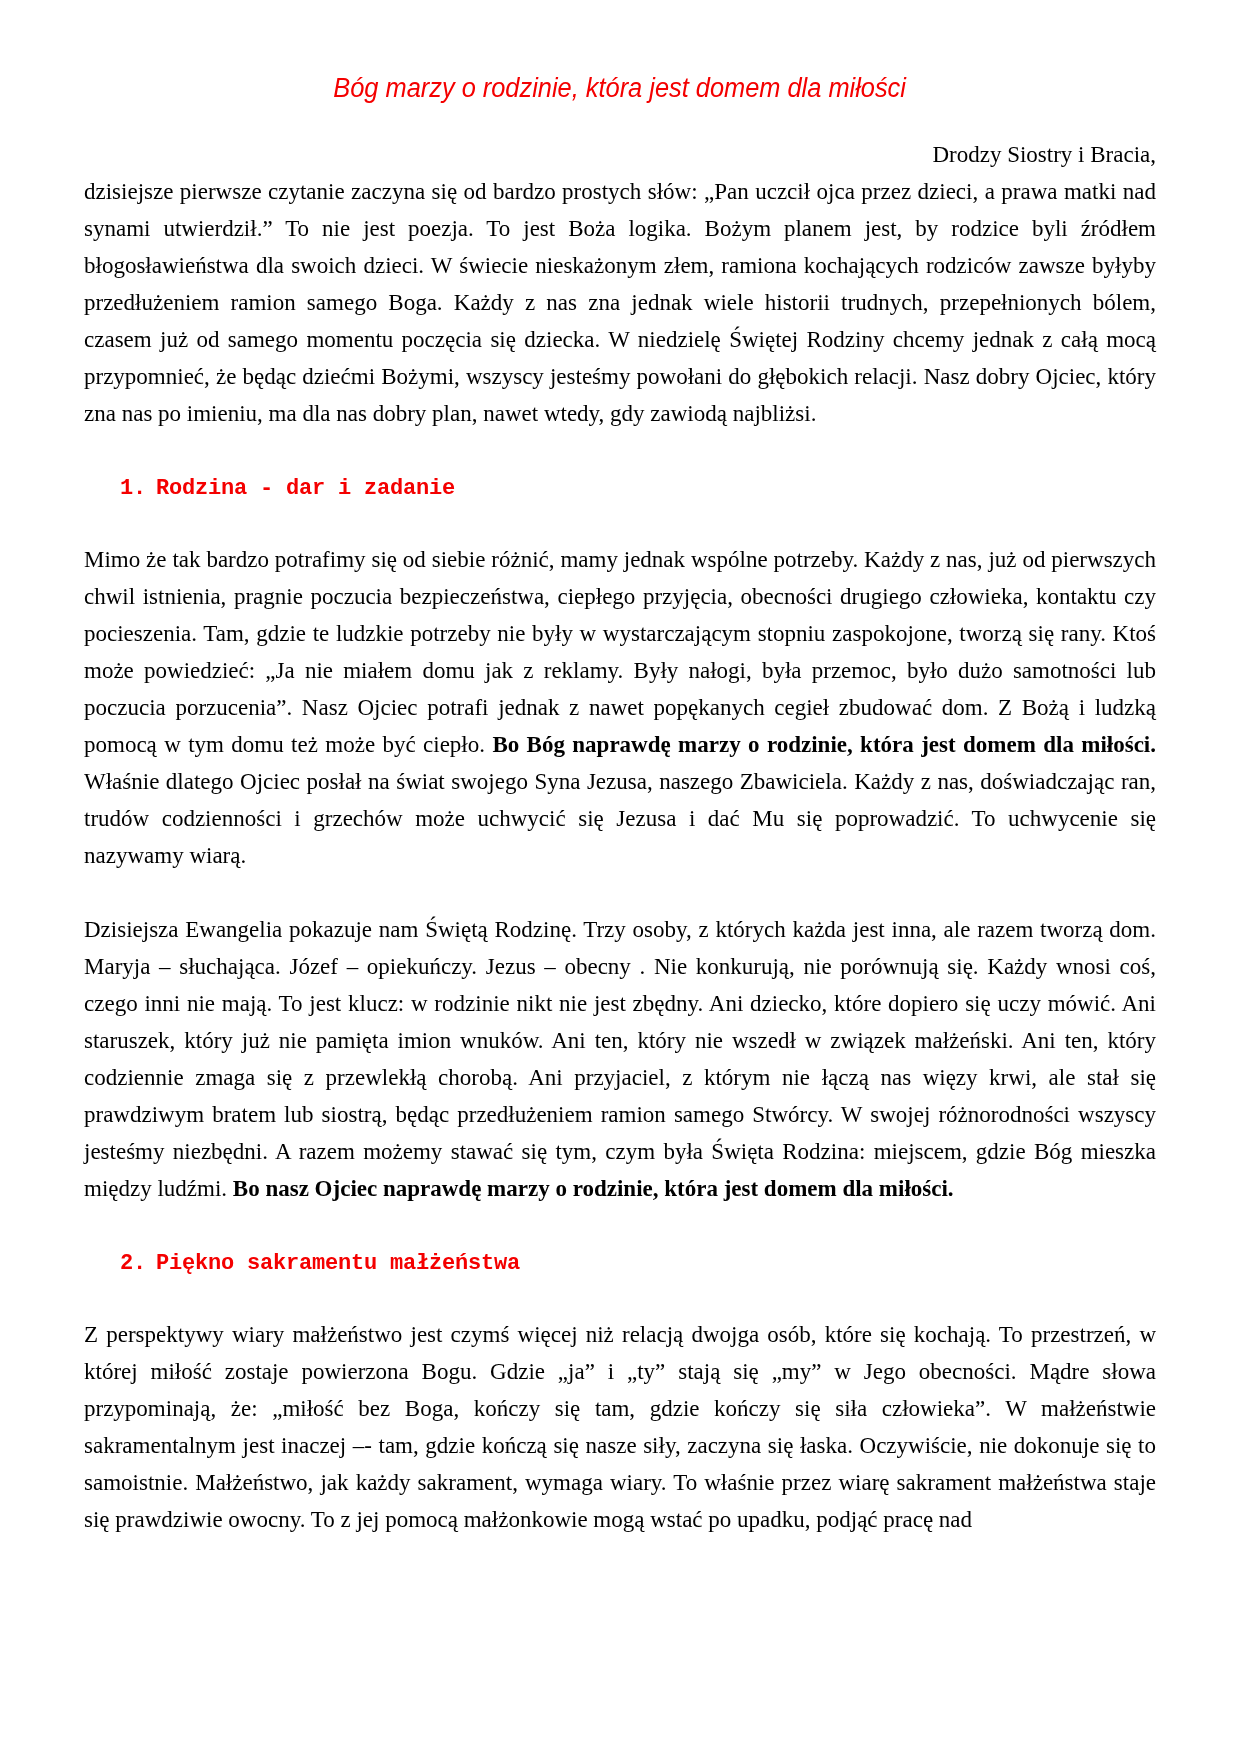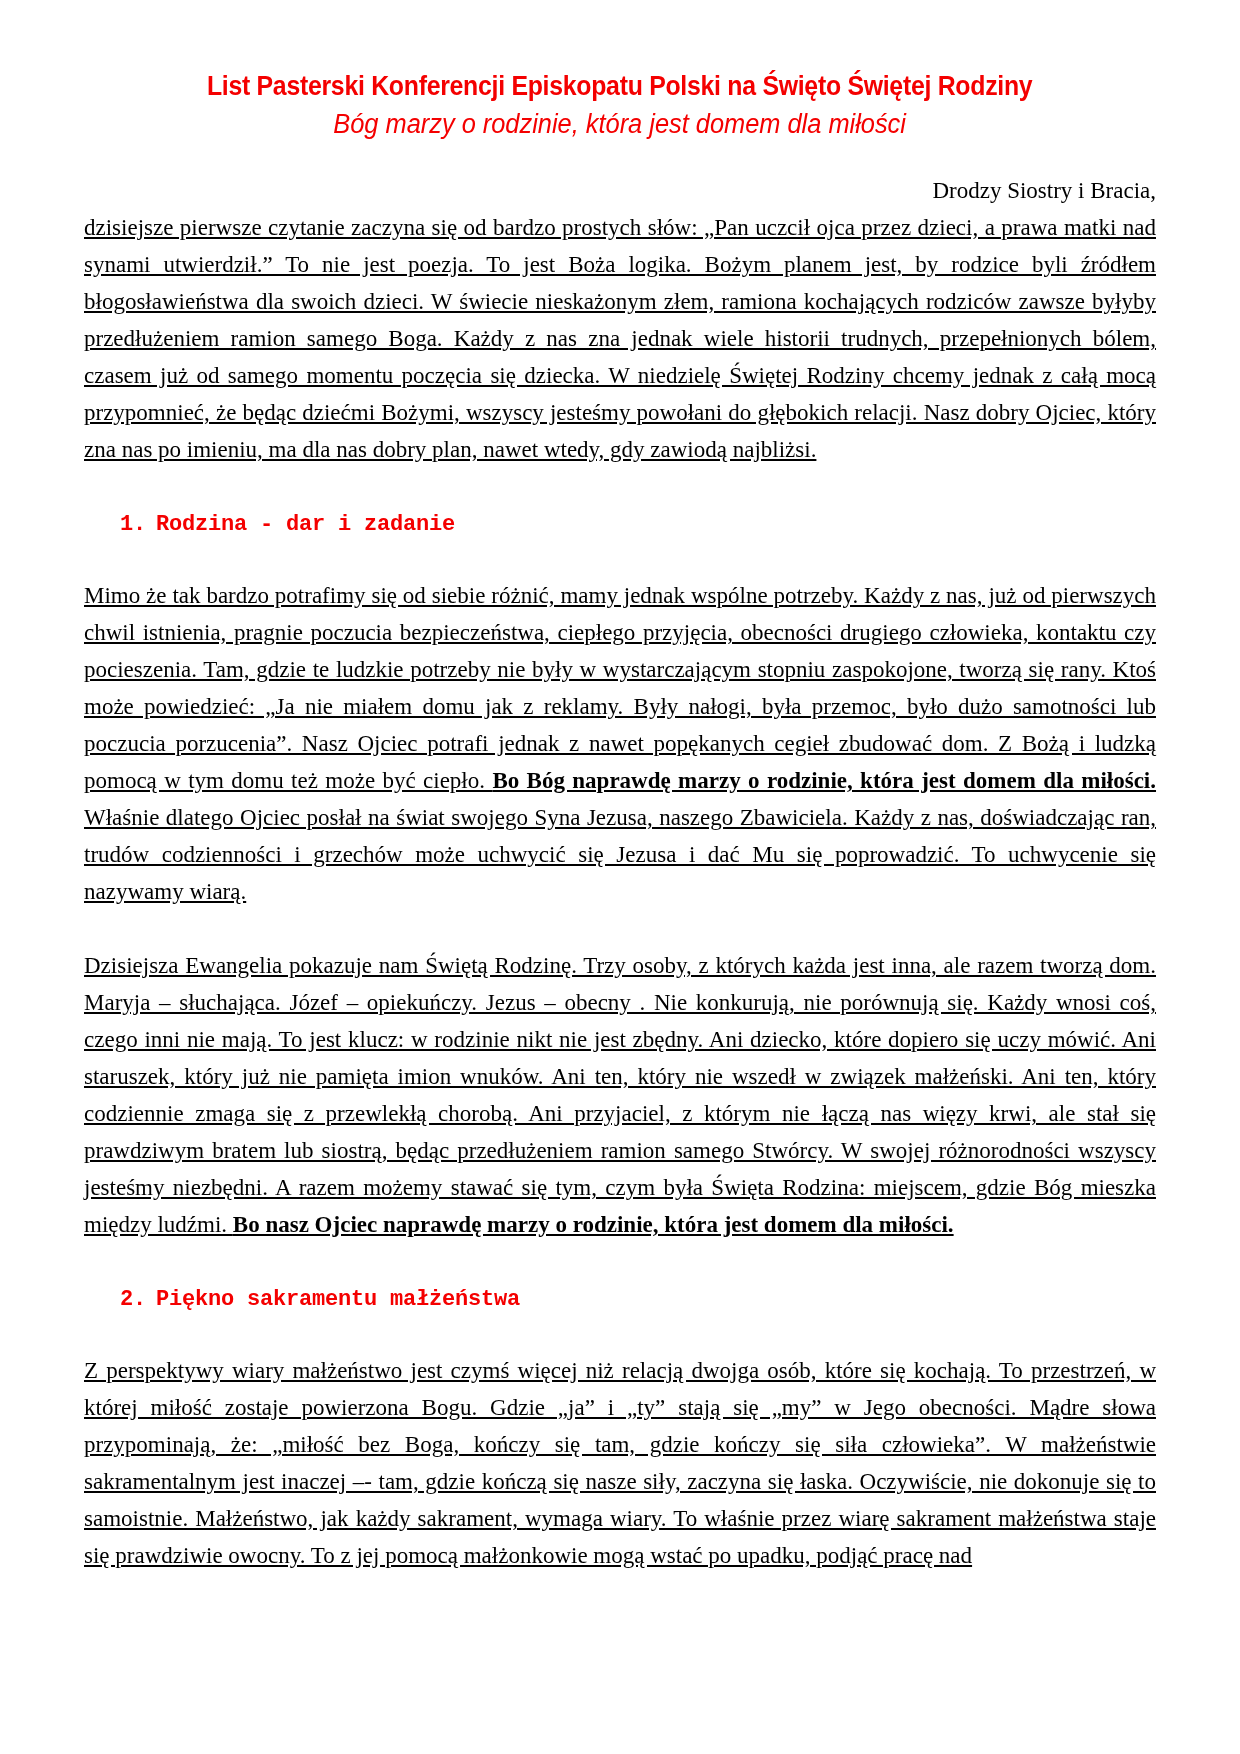--- a/index.html
+++ b/index.html
@@ -53,21 +53,20 @@
     margin-top: 30px;
     font-size: 23px;
     line-height: 37px;
   }
   .salutation {
     text-align: right;
   }
   p.para {
     text-align: justify;
     margin: 0 0 37px 0;
-    text-decoration: underline;
   }
   p.para span.b { font-weight: 700; }
   .heading {
     font-family: Liberation Mono, monospace;
     font-weight: 700;
     font-size: 22px;
     line-height: 37px;
     color: var(--accent);
     margin: 38px 0 34px 0;
     padding-left: 36px;
@@ -75,23 +74,20 @@
   }
   .heading .hnum {
     display: inline-block;
     width: 36px;
   }
 </style>
 </head>
 <body>
 
 <div class="page">
-  <div class="title">
-    <span class="squeeze">List Pasterski Konferencji Episkopatu Polski na Święto Świętej Rodziny</span>
-  </div>
   <div class="subtitle">
     <span class="squeeze">Bóg marzy o rodzinie, która jest domem dla miłości</span>
   </div>
   <div class="doc-body">
       <div class="salutation">Drodzy Siostry i Bracia,</div>
       <p class="para"><span>dzisiejsze pierwsze czytanie zaczyna się od bardzo prostych słów: „Pan uczcił ojca przez dzieci, a prawa matki nad synami utwierdził.” To nie jest poezja. To jest Boża logika. Bożym planem jest, by rodzice byli źródłem błogosławieństwa dla swoich dzieci. W świecie nieskażonym złem, ramiona kochających rodziców zawsze byłyby przedłużeniem ramion samego Boga. Każdy z nas zna jednak wiele historii trudnych, przepełnionych bólem, czasem już od samego momentu poczęcia się dziecka. W niedzielę Świętej Rodziny chcemy jednak z całą mocą przypomnieć, że będąc dziećmi Bożymi, wszyscy jesteśmy powołani do głębokich relacji. Nasz dobry Ojciec, który zna nas po imieniu, ma dla nas dobry plan, nawet wtedy, gdy zawiodą najbliżsi.</span></p>
       <div class="heading"><span class="hnum">1.</span><span class="htext">Rodzina - dar i zadanie</span></div>
       <p class="para"><span>Mimo że tak bardzo potrafimy się od siebie różnić, mamy jednak wspólne potrzeby. Każdy z nas, już od pierwszych chwil istnienia, pragnie poczucia bezpieczeństwa, ciepłego przyjęcia, obecności drugiego człowieka, kontaktu czy pocieszenia. Tam, gdzie te ludzkie potrzeby nie były w wystarczającym stopniu zaspokojone, tworzą się rany. Ktoś może powiedzieć: „Ja nie miałem domu jak z reklamy. Były nałogi, była przemoc, było dużo samotności lub poczucia porzucenia”. Nasz Ojciec potrafi jednak z nawet popękanych cegieł zbudować dom. Z Bożą i ludzką pomocą w tym domu też może być ciepło. </span><span class="b">Bo Bóg naprawdę marzy o rodzinie, która jest domem dla miłości.</span><span> Właśnie dlatego Ojciec posłał na świat swojego Syna Jezusa, naszego Zbawiciela. Każdy z nas, doświadczając ran, trudów codzienności i grzechów może uchwycić się Jezusa i dać Mu się poprowadzić. To uchwycenie się nazywamy wiarą.</span></p>
       <p class="para"><span>Dzisiejsza Ewangelia pokazuje nam Świętą Rodzinę. Trzy osoby, z których każda jest inna, ale razem tworzą dom. Maryja – słuchająca. Józef – opiekuńczy. Jezus – obecny . Nie konkurują, nie porównują się. Każdy wnosi coś, czego inni nie mają. To jest klucz: w rodzinie nikt nie jest zbędny. Ani dziecko, które dopiero się uczy mówić. Ani staruszek, który już nie pamięta imion wnuków. Ani ten, który nie wszedł w związek małżeński. Ani ten, który codziennie zmaga się z przewlekłą chorobą. Ani przyjaciel, z którym nie łączą nas więzy krwi, ale stał się prawdziwym bratem lub siostrą, będąc przedłużeniem ramion samego Stwórcy. W swojej różnorodności wszyscy jesteśmy niezbędni. A razem możemy stawać się tym, czym była Święta Rodzina: miejscem, gdzie Bóg mieszka między ludźmi. </span><span class="b">Bo nasz Ojciec naprawdę marzy o rodzinie, która jest domem dla miłości.</span></p>
       <div class="heading"><span class="hnum">2.</span><span class="htext">Piękno sakramentu małżeństwa</span></div>

